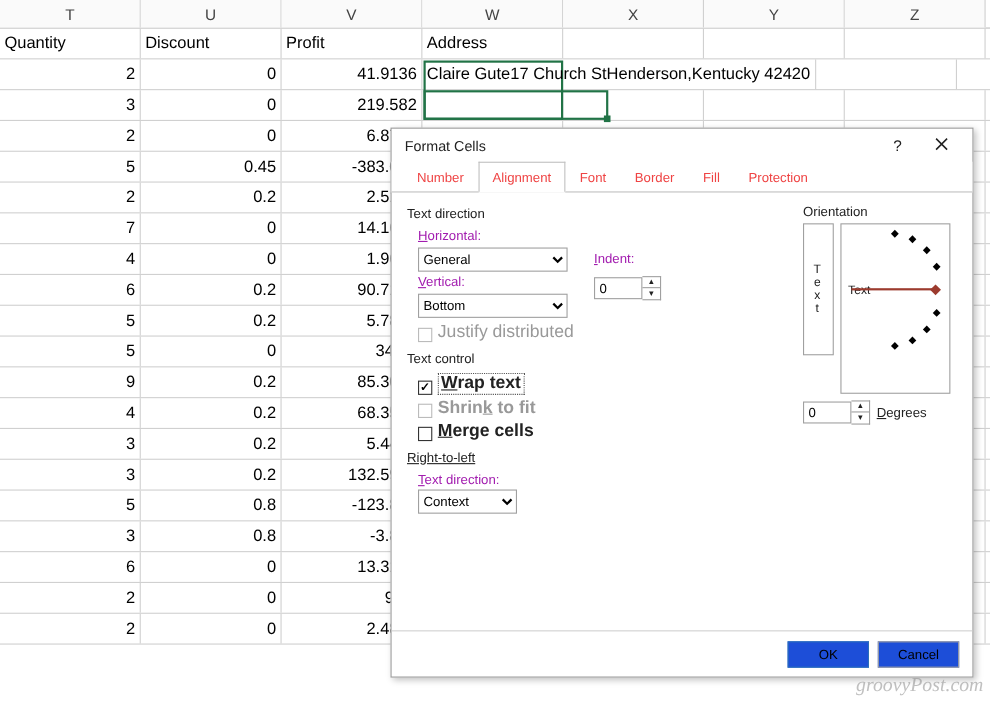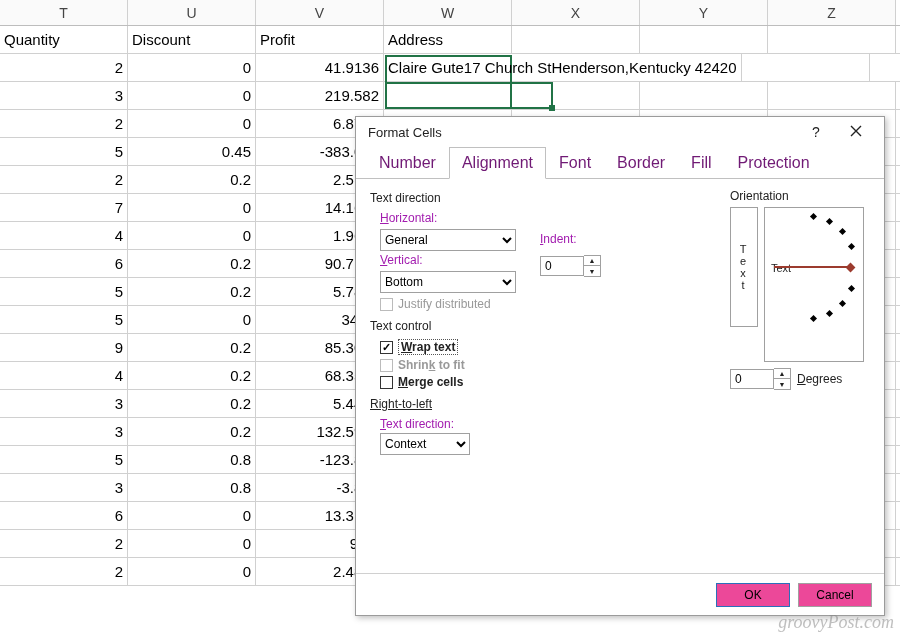--- a/index.html
+++ b/index.html
@@ -18,53 +18,53 @@
   .sel-handle { position:absolute; width:6px; height:6px; background:#217346; }
 
   
   .dialog { position:absolute; left:355px; top:116px; width:530px; height:500px; background:#fff; border:1px solid #9b9b9b; box-shadow:2px 2px 6px rgba(0,0,0,0.25); display:flex; flex-direction:column; }
   .dlg-title { height:30px; display:flex; align-items:center; padding:0 8px 0 12px; font-size:13px; color:#222; }
   .dlg-title .spacer { flex:1; }
   .dlg-help, .dlg-close { width:40px; text-align:center; font-size:14px; color:#222; cursor:default; }
   .dlg-close svg { width:12px; height:12px; }
 
   .tab-row { display:flex; border-bottom:1px solid #c0c0c0; padding-left:10px; background:#fff; }
-  .tab { font-size:16px; color:#701a75; padding:6px 12px 5px; border:1px solid transparent; cursor:default; }
+  .tab { font-size:12px; color:#ef4444; padding:6px 12px 5px; border:1px solid transparent; cursor:default; }
   .tab.active { border:1px solid #c0c0c0; border-bottom:1px solid #fff; margin-bottom:-1px; background:#fff; }
 
   .dlg-body { flex:1; padding:10px 14px; font-size:12px; color:#222; position:relative; }
   .section-label { font-size:12px; margin:2px 0 6px; color:#222; }
   .field-row { display:flex; align-items:flex-start; margin:4px 0; }
   .field-label { font-size:12px; margin:3px 0 2px; color:#a21caf; }
   select.combo { width:136px; height:22px; font-size:12px; border:1px solid #a0a0a0; background:#fff; }
   .spin { display:inline-flex; align-items:center; }
   .spin input { width:44px; height:20px; font-size:12px; border:1px solid #a0a0a0; padding:0 4px; }
   .spin .arrows { display:flex; flex-direction:column; border:1px solid #a0a0a0; border-left:none; }
   .spin .arrows span { width:16px; height:10px; display:flex; align-items:center; justify-content:center; font-size:7px; border-bottom:1px solid #a0a0a0; }
   .spin .arrows span:last-child { border-bottom:none; }
-  .chk-row { display:flex; align-items:center; margin:3px 0; font-size:12px; }
+  .chk-row { display:flex; align-items:flex-end; margin:3px 0; font-size:16px; }
   .chk { width:13px; height:13px; border:1px solid #333; margin-right:5px; display:flex; align-items:center; justify-content:center; font-size:10px; background:#fff; }
   .chk.disabled { border-color:#bbb; color:#bbb; }
   .chk.on::after { content:"✓"; font-size:11px; color:#000; line-height:1; }
   .chk-label.disabled { color:#999; }
   .u { text-decoration: underline; }
 
   .orient-box { position:absolute; right:14px; top:10px; width:140px; }
   .orient-label { font-size:12px; margin-bottom:4px; }
   .orient-panel { display:flex; gap:6px; }
   .vert-text { width:28px; height:120px; border:1px solid #a0a0a0; display:flex; flex-direction:column; align-items:center; justify-content:center; font-size:11px; letter-spacing:2px; }
   .angle-box { width:100px; height:155px; border:1px solid #a0a0a0; position:relative; }
   .angle-dot { position:absolute; width:5px; height:5px; background:#000; transform:rotate(45deg); }
   .angle-line { position:absolute; left:9px; top:58px; height:2px; width:75px; background:#9c3b2e; }
   .angle-text { position:absolute; left:6px; top:54px; font-size:11px; background:#fff; }
   .angle-end { position:absolute; right:9px; top:56px; width:7px; height:7px; background:#9c3b2e; transform:rotate(45deg); }
   .deg-row { display:flex; align-items:center; margin-top:6px; gap:6px; }
 
   .dlg-buttons { height:42px; border-top:1px solid #d0d0d0; display:flex; align-items:center; justify-content:flex-end; padding:0 12px; gap:8px; }
-  .btn { min-width:74px; height:24px; font-size:12px; border:1px solid #a0a0a0; background:#ec4899; display:flex; align-items:center; justify-content:center; }
+  .btn { min-width:74px; height:24px; font-size:12px; border:1px solid #a0a0a0; background:#1d4ed8; display:flex; align-items:center; justify-content:center; }
   .btn.primary { border:1px solid #2a6fbb; }
 
   .watermark { position:absolute; right:6px; bottom:6px; font-size:18px; color:rgba(130,130,130,0.5); font-style:italic; font-family:Georgia, serif; pointer-events:none; }
   .focus-box { border:1px dotted #555; padding:0 2px; display:inline-block; }
 </style>
 </head>
 <body>
 
 <div class="sheet">
   <div class="col-header-row" id="col-headers">

